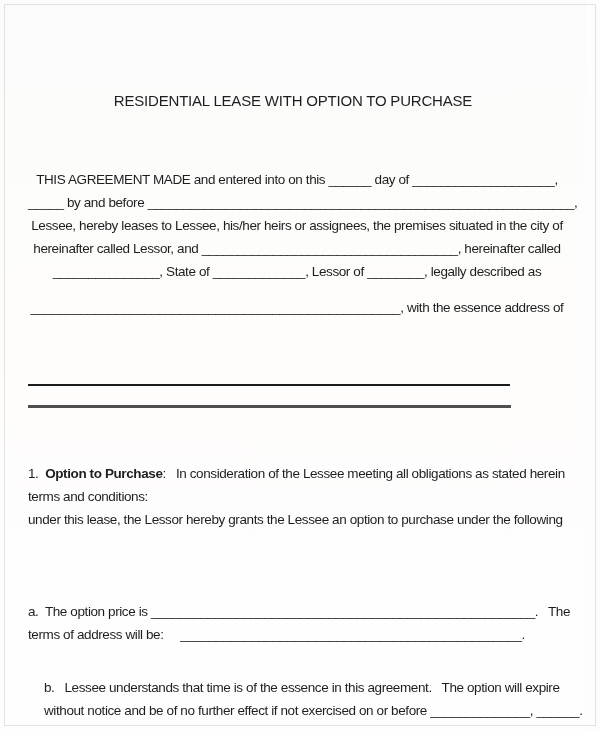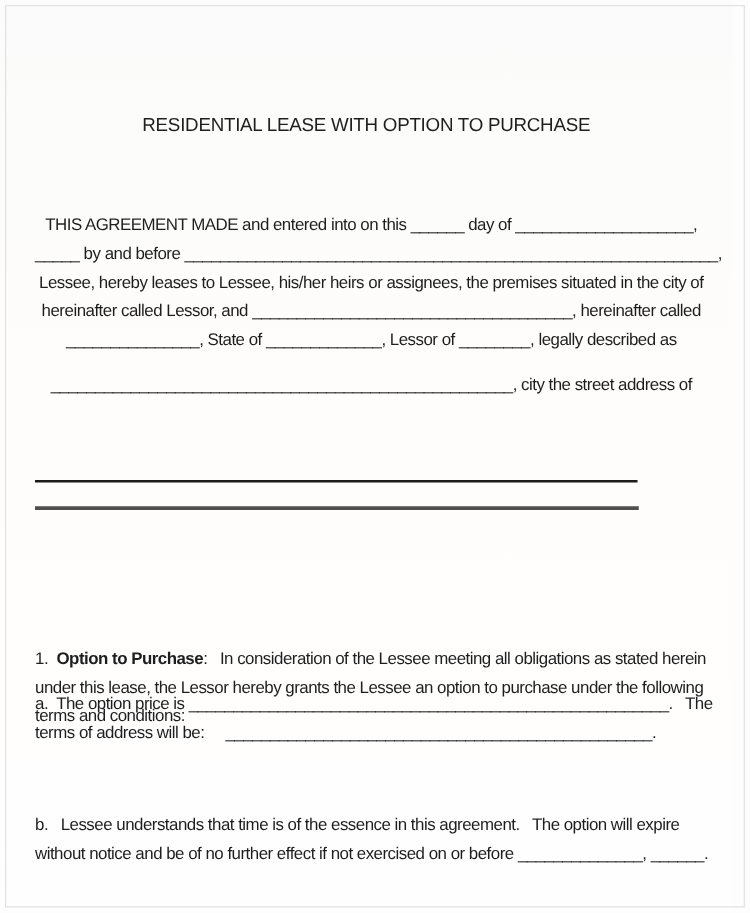--- a/index.html
+++ b/index.html
@@ -52,49 +52,49 @@
   .intro { top: 168px; text-align: center; }
   .intro-gap { margin-top: 13px; }
   .rule-line {
     position: absolute;
     left: 28px;
     height: 0;
   }
   .rule-1 { top: 384px; width: 482px; border-bottom: 2px solid #1b1b1b; }
   .rule-2 { top: 405px; width: 483px; border-bottom: 3px solid #4f4f4f; }
   .terms-lead { top: 432px; }
-  .section1 { top: 515px; }
-  .item-a { top: 551px; }
-  .item-b { top: 648px; }
+  .section1 { top: 462px; }
+  .item-a { top: 600px; }
+  .item-b { top: 676px; margin-left: 16px; }
 </style>
 </head>
 <body>
 
 <div class="page">
   <div class="page-border"></div>
 
   <div class="doc-title">RESIDENTIAL LEASE WITH OPTION TO PURCHASE</div>
 
   <div class="block intro">
     <div class="line"><span>THIS AGREEMENT MADE and entered into on this </span><span>______</span><span> day of </span><span>____________________</span><span>,</span></div>
     <div class="line"><span>_____</span><span> by and before </span><span>____________________________________________________________</span><span>,</span></div>
     <div class="line"><span>Lessee, hereby leases to Lessee, his/her heirs or assignees, the premises situated in the city of</span></div>
     <div class="line"><span>hereinafter called Lessor, and </span><span>____________________________________</span><span>, hereinafter called</span></div>
     <div class="line"><span>_______________</span><span>, State of </span><span>_____________</span><span>, Lessor of </span><span>________</span><span>, legally described as</span></div>
-    <div class="line intro-gap"><span>____________________________________________________</span><span>, city the street address of</span></div>
+    <div class="line intro-gap"><span>____________________________________________________</span><span>, with the essence address of</span></div>
   </div>
 
   <div class="rule-line rule-1"></div>
   <div class="rule-line rule-2"></div>
 
 
   <div class="block section1">
     <div class="line"><span>1.  </span><span class="b">Option to Purchase</span><span>:   In consideration of the Lessee meeting all obligations as stated herein</span></div>
+    <div class="line">terms and conditions:</div>
     <div class="line">under this lease, the Lessor hereby grants the Lessee an option to purchase under the following</div>
-    <div class="line">terms and conditions:</div>
   </div>
 
   <div class="block item-a">
     <div class="line"><span>a.  The option price is </span><span>______________________________________________________</span><span>.   The</span></div>
     <div class="line"><span>terms of address will be:     </span><span>________________________________________________</span><span>.</span></div>
   </div>
 
   <div class="block item-b">
     <div class="line">b.   Lessee understands that time is of the essence in this agreement.   The option will expire</div>
     <div class="line"><span>without notice and be of no further effect if not exercised on or before </span><span>______________</span><span>, </span><span>______</span><span>.</span></div>

